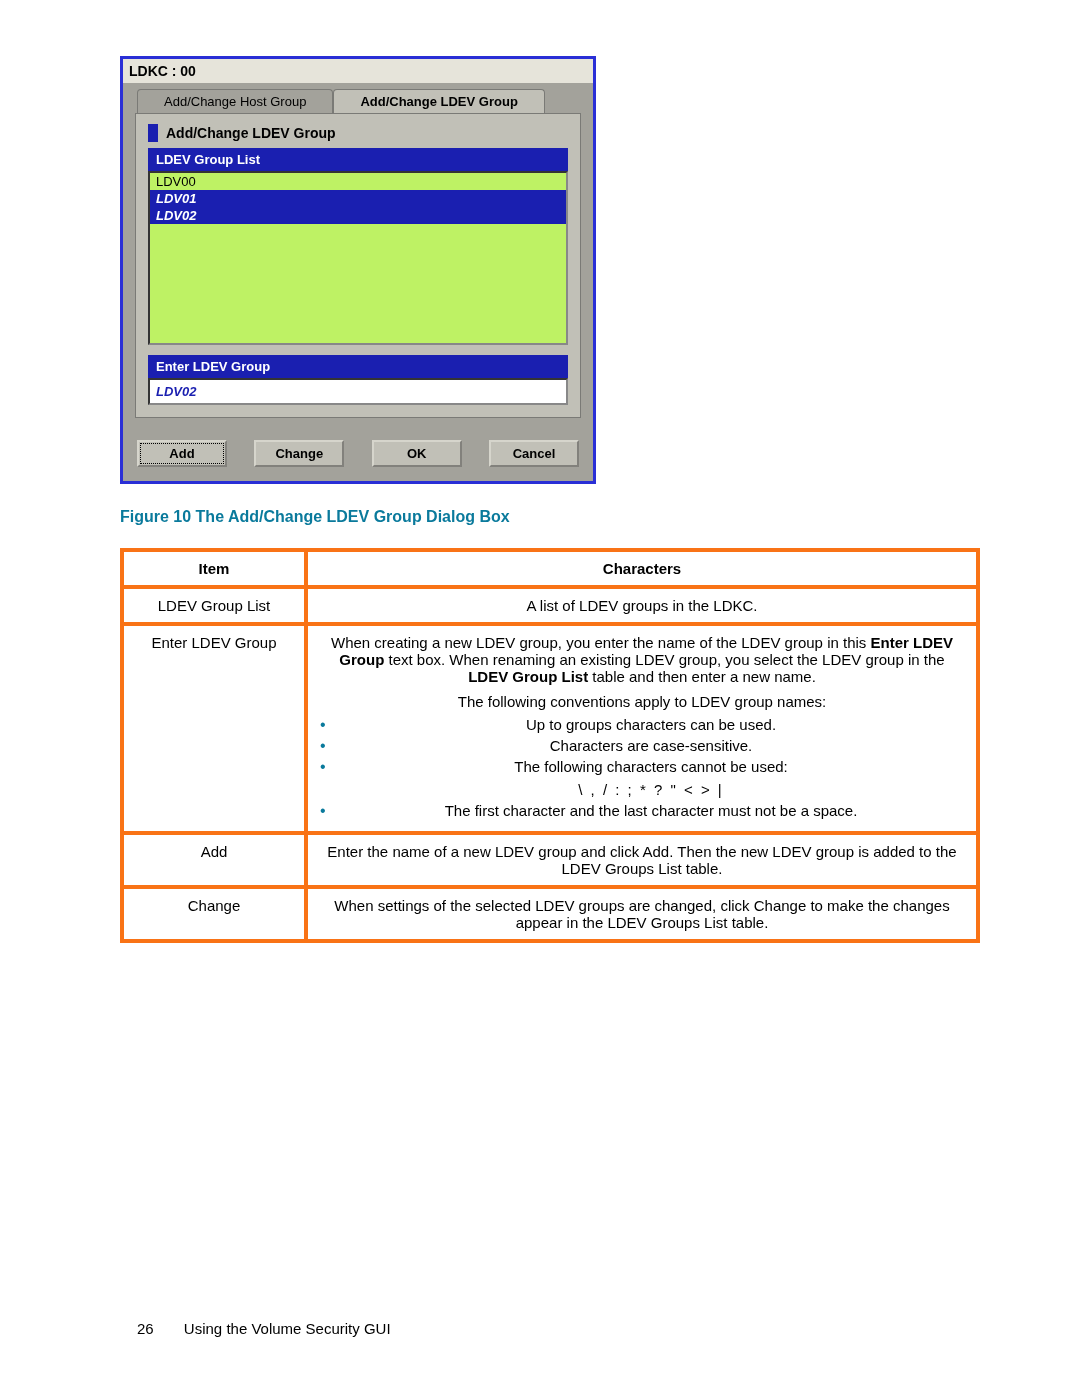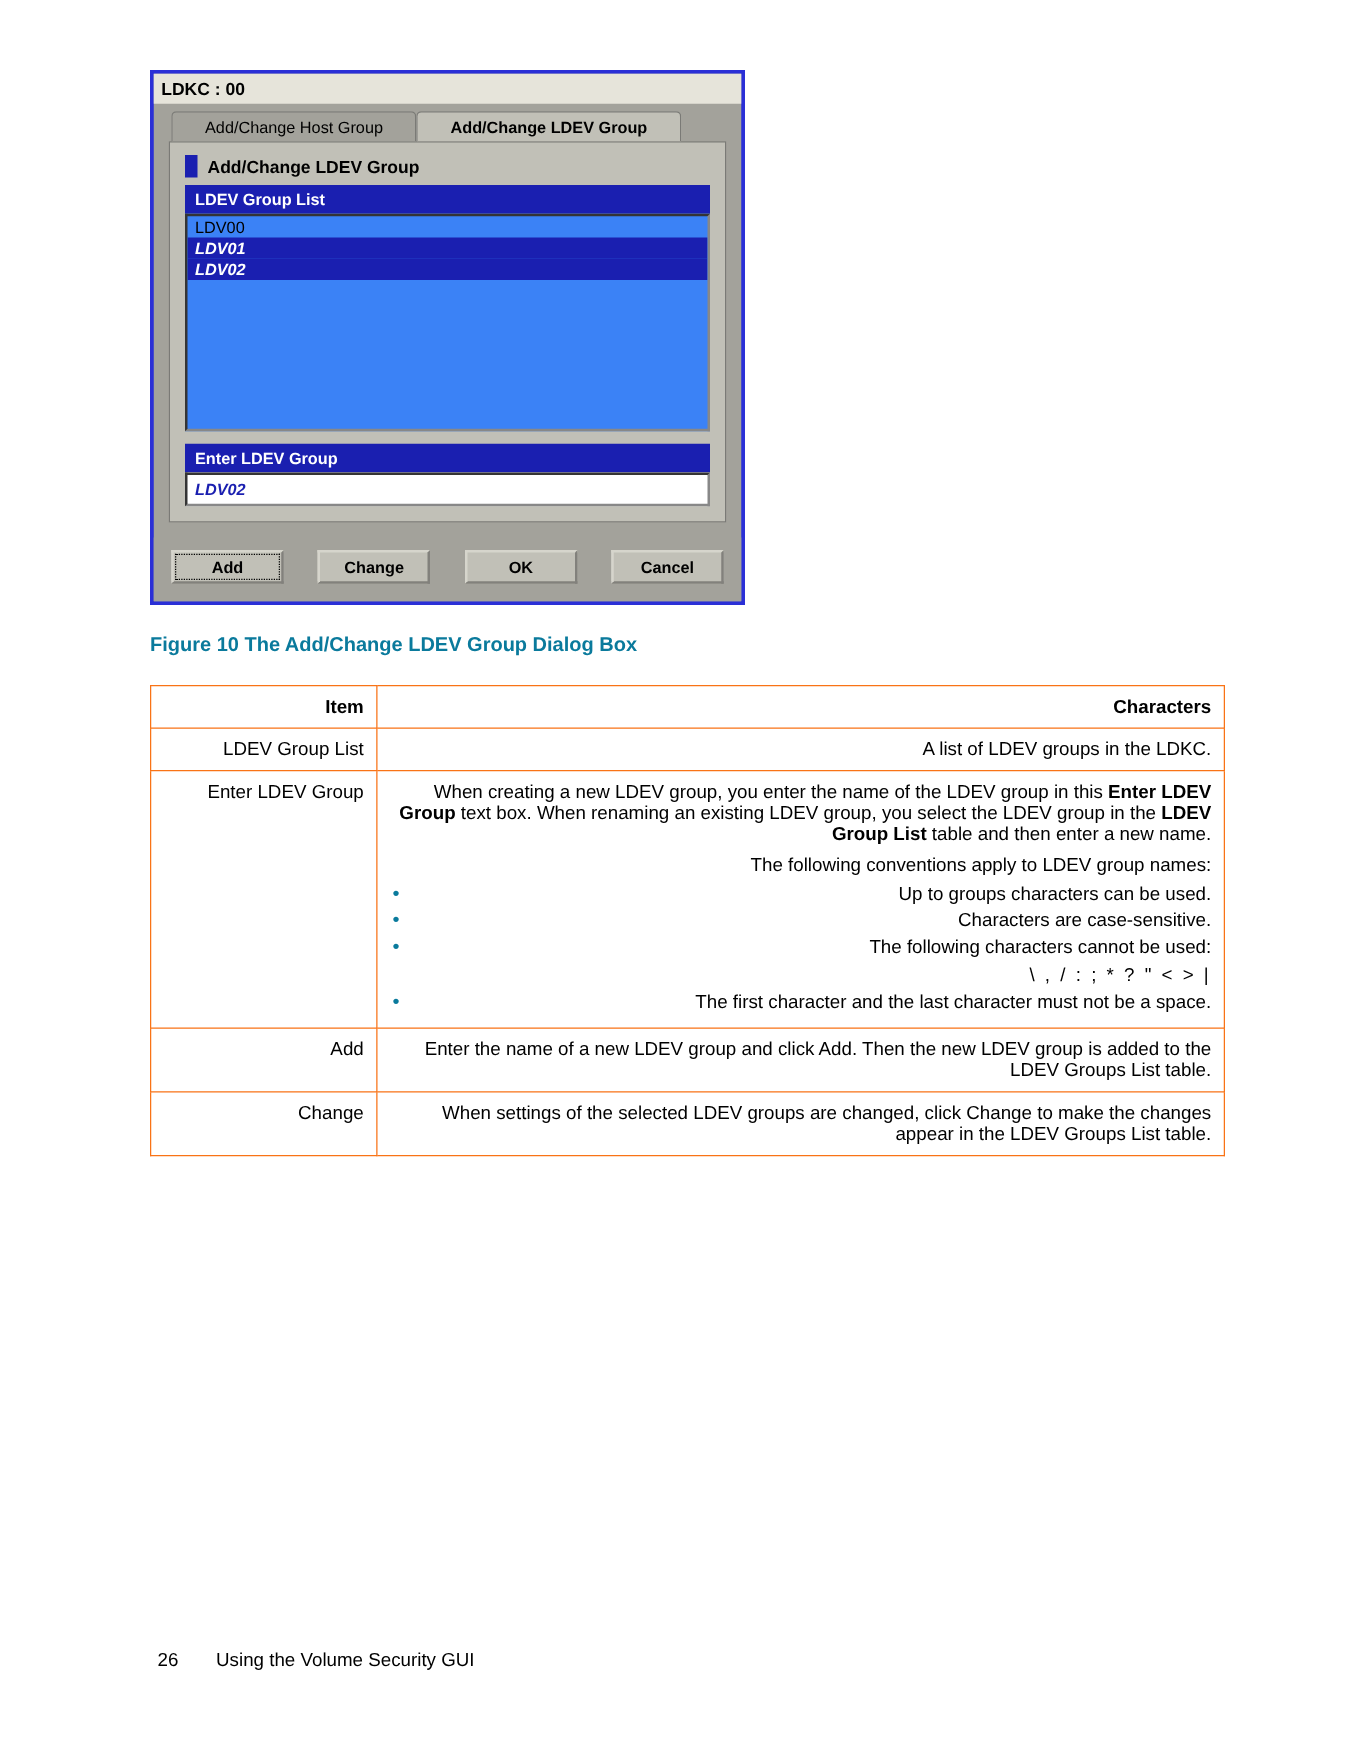--- a/index.html
+++ b/index.html
@@ -7,42 +7,42 @@
   
   .dialog{width:476px;border:3px solid #2a2fd6;background:#a3a29b;box-sizing:border-box;padding:0;font-family:Arial,Helvetica,sans-serif}
   .dlg-hdr{background:#e6e4da;padding:4px 6px;font-weight:bold;font-size:14px}
   .tabs{display:flex;padding:6px 10px 0 14px;font-size:13px}
   .tab{padding:4px 26px;border:1px solid #7a7a76;border-bottom:none;border-top-left-radius:4px;border-top-right-radius:4px;background:#a3a29b;margin-right:0}
   .tab.active{background:#c1c0b7;font-weight:bold}
   .tab-body{margin:0 12px 12px 12px;background:#c1c0b7;border:1px solid #7a7a76;padding:10px 12px 12px 12px}
   .title-row{display:flex;align-items:center;font-weight:bold;font-size:14px;margin-bottom:6px}
   .title-bar{width:10px;height:18px;background:#1a1fb0;margin-right:8px}
   .section-hdr{background:#1a1fb0;color:#fff;font-weight:bold;font-size:13px;padding:4px 8px}
-  .listbox{border:2px inset #888;background:#3b82f6;height:170px;overflow:hidden;font-size:13px}
+  .listbox{border:2px inset #888;background:#bef264;height:170px;overflow:hidden;font-size:13px}
   .list-row{padding:1px 6px}
   .sel{background:#1a1fb0;color:#fff}
   .ital{font-style:italic;font-weight:bold;color:#1a1fb0}
   .sel .ital{color:#fff}
   .enter-box{border:2px inset #888;background:#fff;padding:4px 6px;font-size:13px}
   .btn-row{display:flex;justify-content:space-between;padding:10px 14px 14px 14px;background:#a3a29b}
   .btn{width:86px;text-align:center;font-weight:bold;font-size:13px;padding:4px 0;background:#c1c0b7;border:2px outset #d6d5cc}
   .btn.focus{outline:1px dotted #000;outline-offset:-4px}
   
   .caption{color:#0a7a9c;font-weight:bold;font-size:16px;margin:24px 0 22px 0}
   
   table.desc{width:100%;border-collapse:collapse;font-size:15px}
-  table.desc th,table.desc td{border:1px solid #f97316;padding:8px 10px;vertical-align:top;text-align:right}
+  table.desc th,table.desc td{border:4px solid #f97316;padding:8px 10px;vertical-align:top;text-align:center}
   table.desc th{font-weight:bold;background:#fff}
   table.desc th+th,table.desc td+td{}
   .bullets{margin:6px 0 0 0;padding-left:0;list-style:none}
   .bullets li{position:relative;padding-left:18px;margin:4px 0}
   .bullets li:before{content:"•";color:#0a7a9c;position:absolute;left:2px;top:0;font-size:16px}
   .mono{letter-spacing:2px}
   
-  .footer{position:absolute;left:126px;bottom:60px;font-size:15px}
+  .footer{position:absolute;left:137px;bottom:60px;font-size:15px}
   .footer .pn{margin-right:26px}
 </style>
 </head>
 <body>
 
 <div class="page">
 
   <div class="dialog">
     <div class="dlg-hdr">LDKC : 00</div>
 

